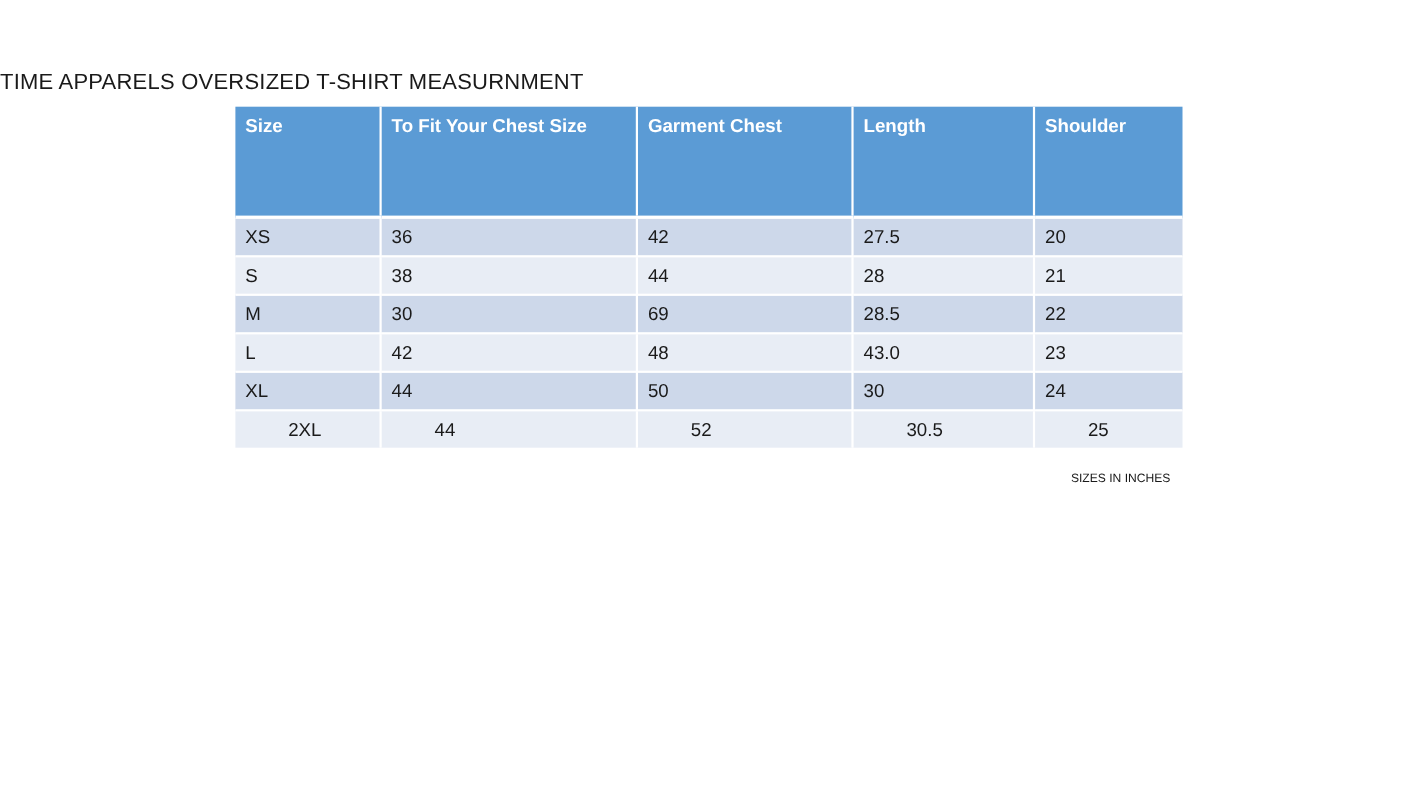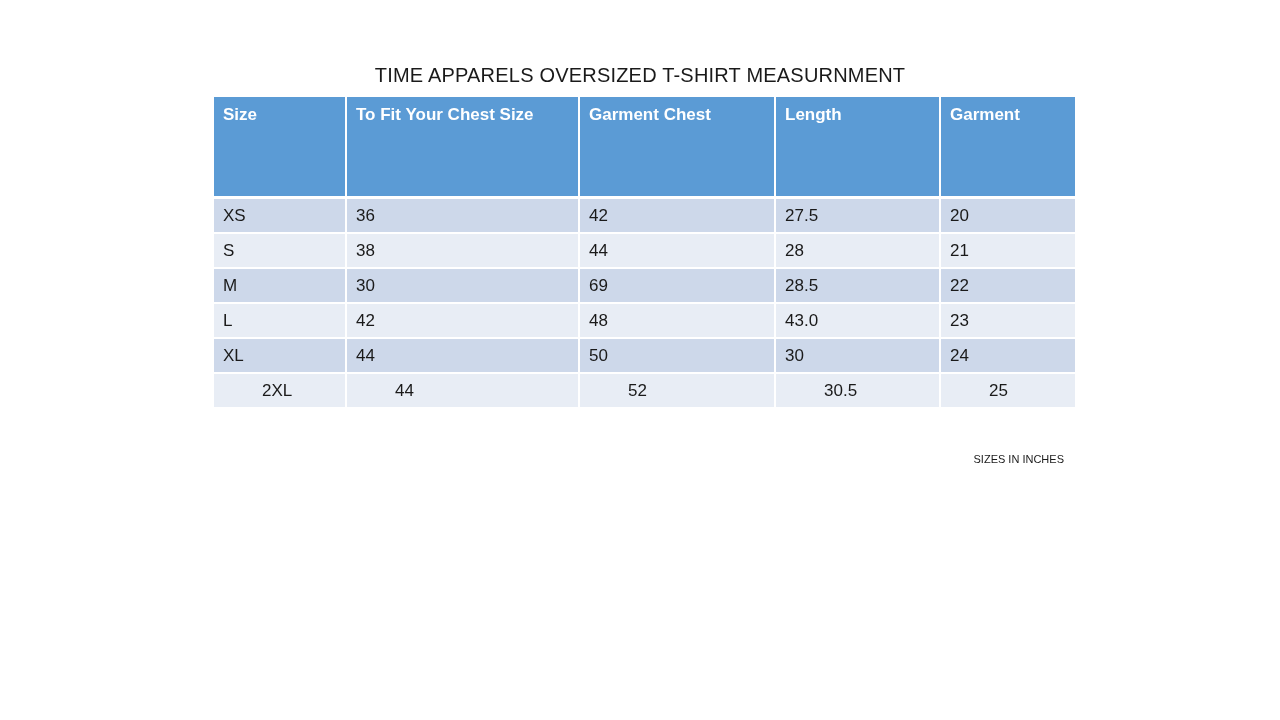--- a/index.html
+++ b/index.html
@@ -19,21 +19,21 @@
     --row-even-bg: #E8EDF5;
     --header-text: #FFFFFF;
     --body-text: #1a1a1a;
     --divider: #FFFFFF;
   }
   .slide-title {
     position: absolute;
     top: 64px;
     left: 0;
     width: 1280px;
-    text-align: center;
+    text-align: left;
     font-size: 20px;
     color: #1a1a1a;
     letter-spacing: 0.2px;
   }
   table.size-table {
     position: absolute;
     top: 97px;
     left: 214px;
     width: 861px;
     border-collapse: collapse;
@@ -68,21 +68,21 @@
     border-right: 2px solid var(--divider);
     border-bottom: 2px solid var(--divider);
   }
   table.size-table td:last-child { border-right: none; margin-left: 31px; }
   table.size-table tbody tr:nth-child(odd) td { background: var(--row-odd-bg); }
   table.size-table tbody tr:nth-child(even) td { background: var(--row-even-bg); }
   table.size-table tbody tr:last-child td { border-bottom: none; padding-left: 48px; }
 
   .footnote {
     position: absolute;
-    top: 453px;
+    top: 429px;
     left: 214px;
     width: 850px;
     text-align: right;
     font-size: 11px;
     color: #1a1a1a;
   }
 </style>
 </head>
 <body>
 
@@ -97,21 +97,21 @@
         <col>
         <col>
         <col>
     </colgroup>
     <thead>
       <tr>
           <th>Size</th>
           <th>To Fit Your Chest Size</th>
           <th>Garment Chest</th>
           <th>Length</th>
-          <th>Garment</th>
+          <th>Shoulder</th>
         </tr>
     </thead>
     <tbody>
         <tr>
           <td>XS</td>
           <td>36</td>
           <td>42</td>
           <td>27.5</td>
           <td>20</td>
         </tr>

